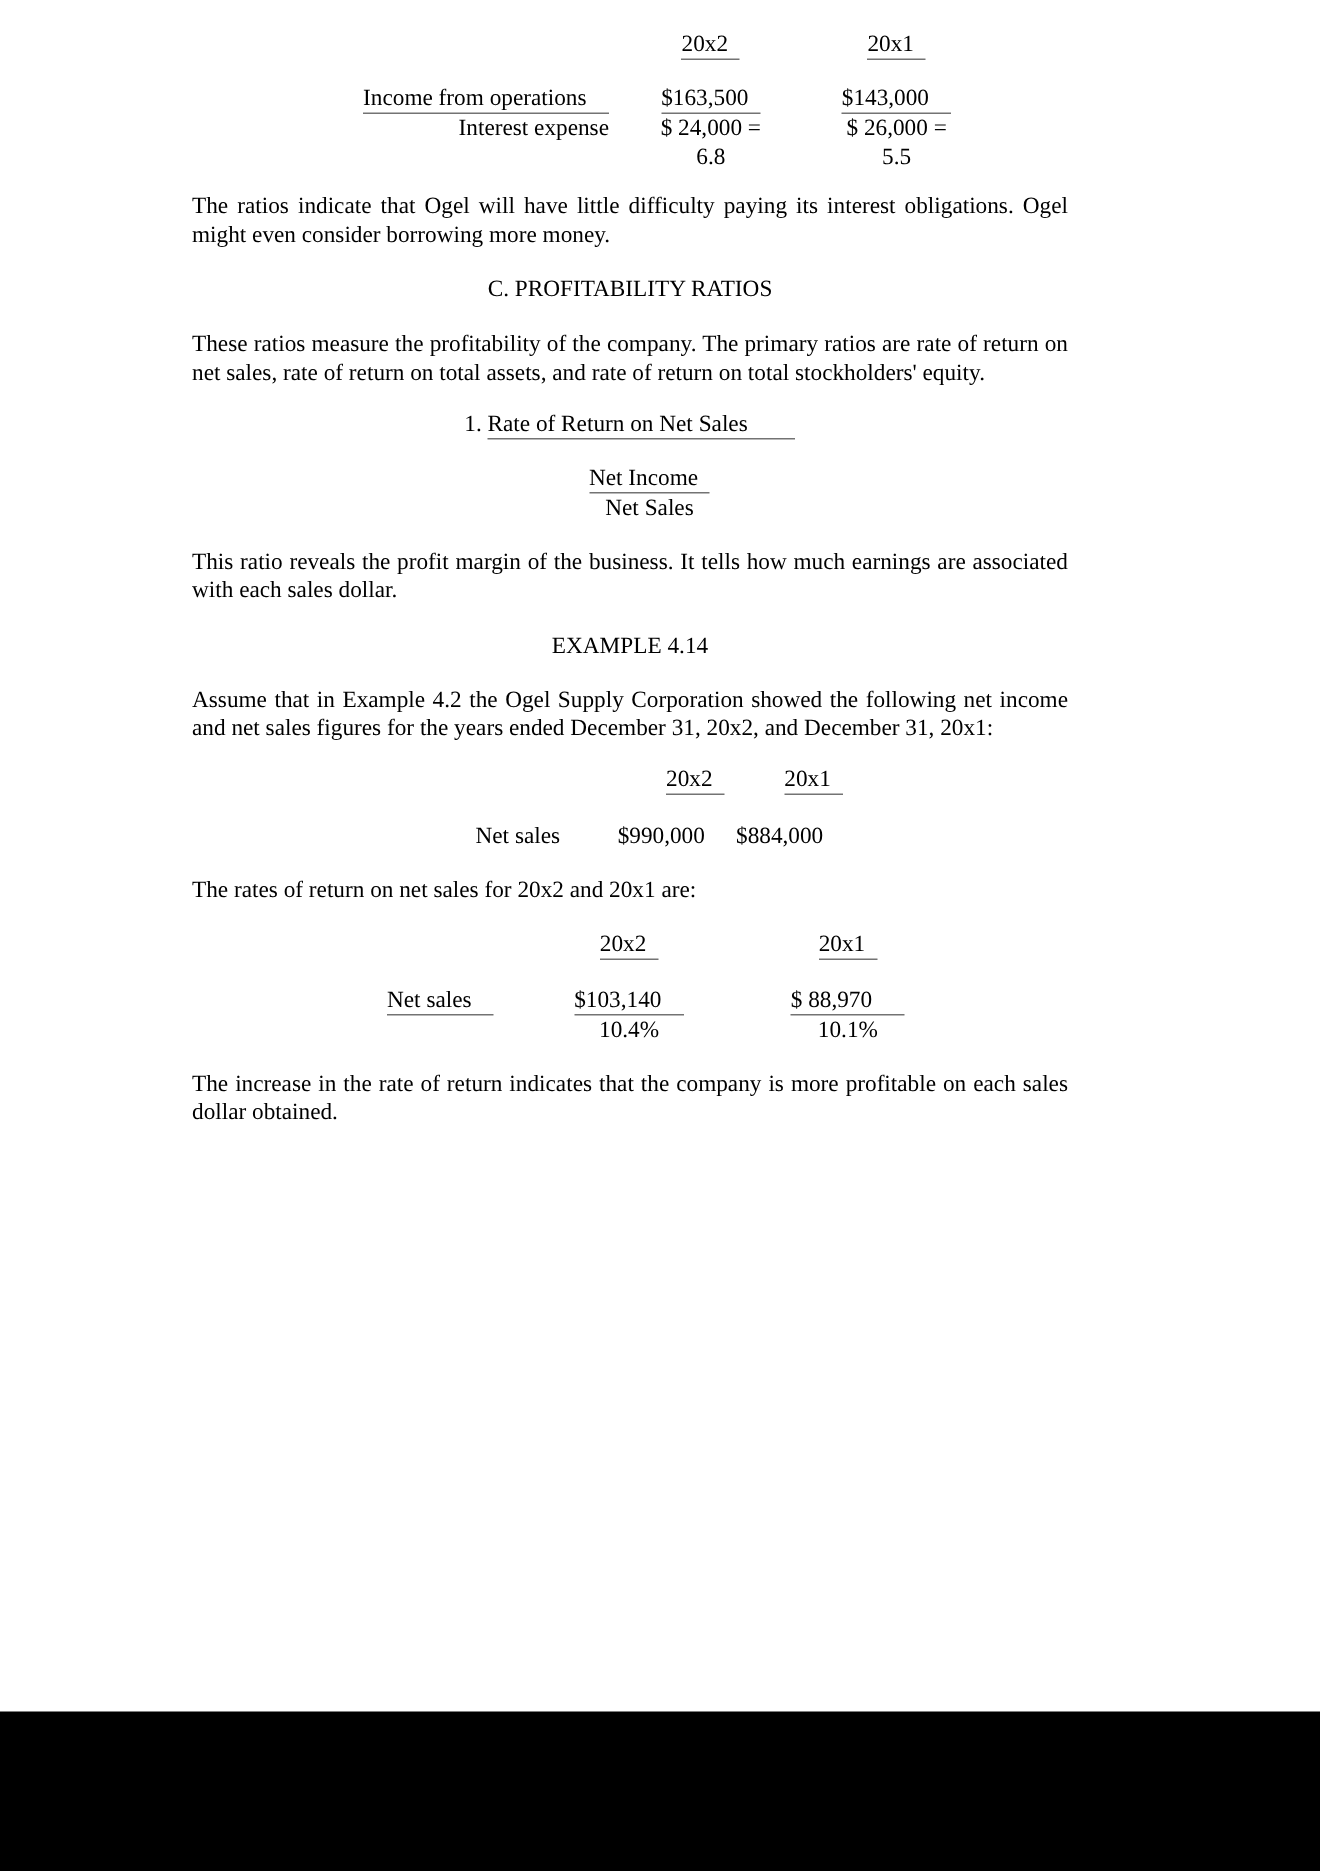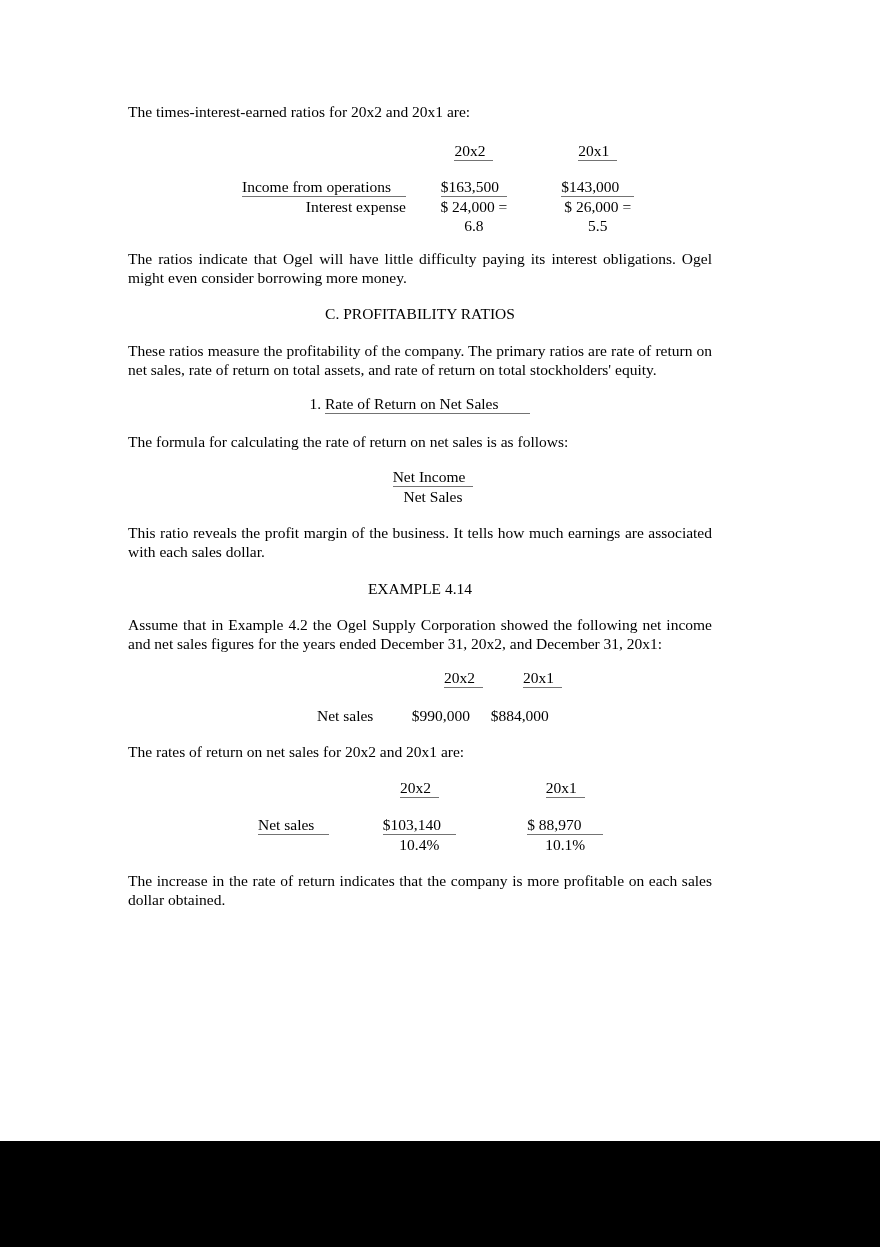--- a/index.html
+++ b/index.html
@@ -39,21 +39,20 @@
   .mt102{margin-top:102px;}.mt20{margin-top:20px;}.mt18{margin-top:18px;}
   .mt17{margin-top:17px;}.mt16{margin-top:16px;}.mt15{margin-top:15px;}
   .mt14{margin-top:14px;}
   .bottom-bar{position:absolute;left:0;bottom:0;width:880px;height:106px;background:#000;}
 </style>
 </head>
 <body>
 
 <div class="content">
 
-  <div class="para mt102">The times-interest-earned ratios for 20x2 and 20x1 are:</div>
 
   <div>
     <div class="row mt20">
       <span class="cell tie-lbl"></span>
       <span class="cell tie-c1"><span class="uline ext-s">20x2</span></span>
       <span class="cell tie-c2"><span class="uline ext-s">20x1</span></span>
     </div>
     <div class="row mt16">
       <span class="cell tie-lbl"><span class="uline ext-m">Income from operations</span></span>
       <span class="cell tie-c1"><span class="uline ext-s">$163,500</span></span>
@@ -75,21 +74,20 @@
 
   <div class="line mt17">C. PROFITABILITY RATIOS</div>
 
   <div class="para mt18">These ratios measure the profitability of the company.  The primary ratios are rate of return on net sales, rate of return on total assets, and rate of return on total stockholders' equity.</div>
 
   <div class="line mt15">
     <span>1.</span>
     <span class="uline ext-xl">Rate of Return on Net Sales</span>
   </div>
 
-  <div class="para mt18">The formula for calculating the rate of return on net sales is as follows:</div>
 
   <div>
     <div class="row mt16">
       <span class="cell formula-box"><span class="uline ext-s">Net Income</span></span>
     </div>
     <div class="row">
       <span class="cell formula-box">Net Sales</span>
     </div>
   </div>
 

